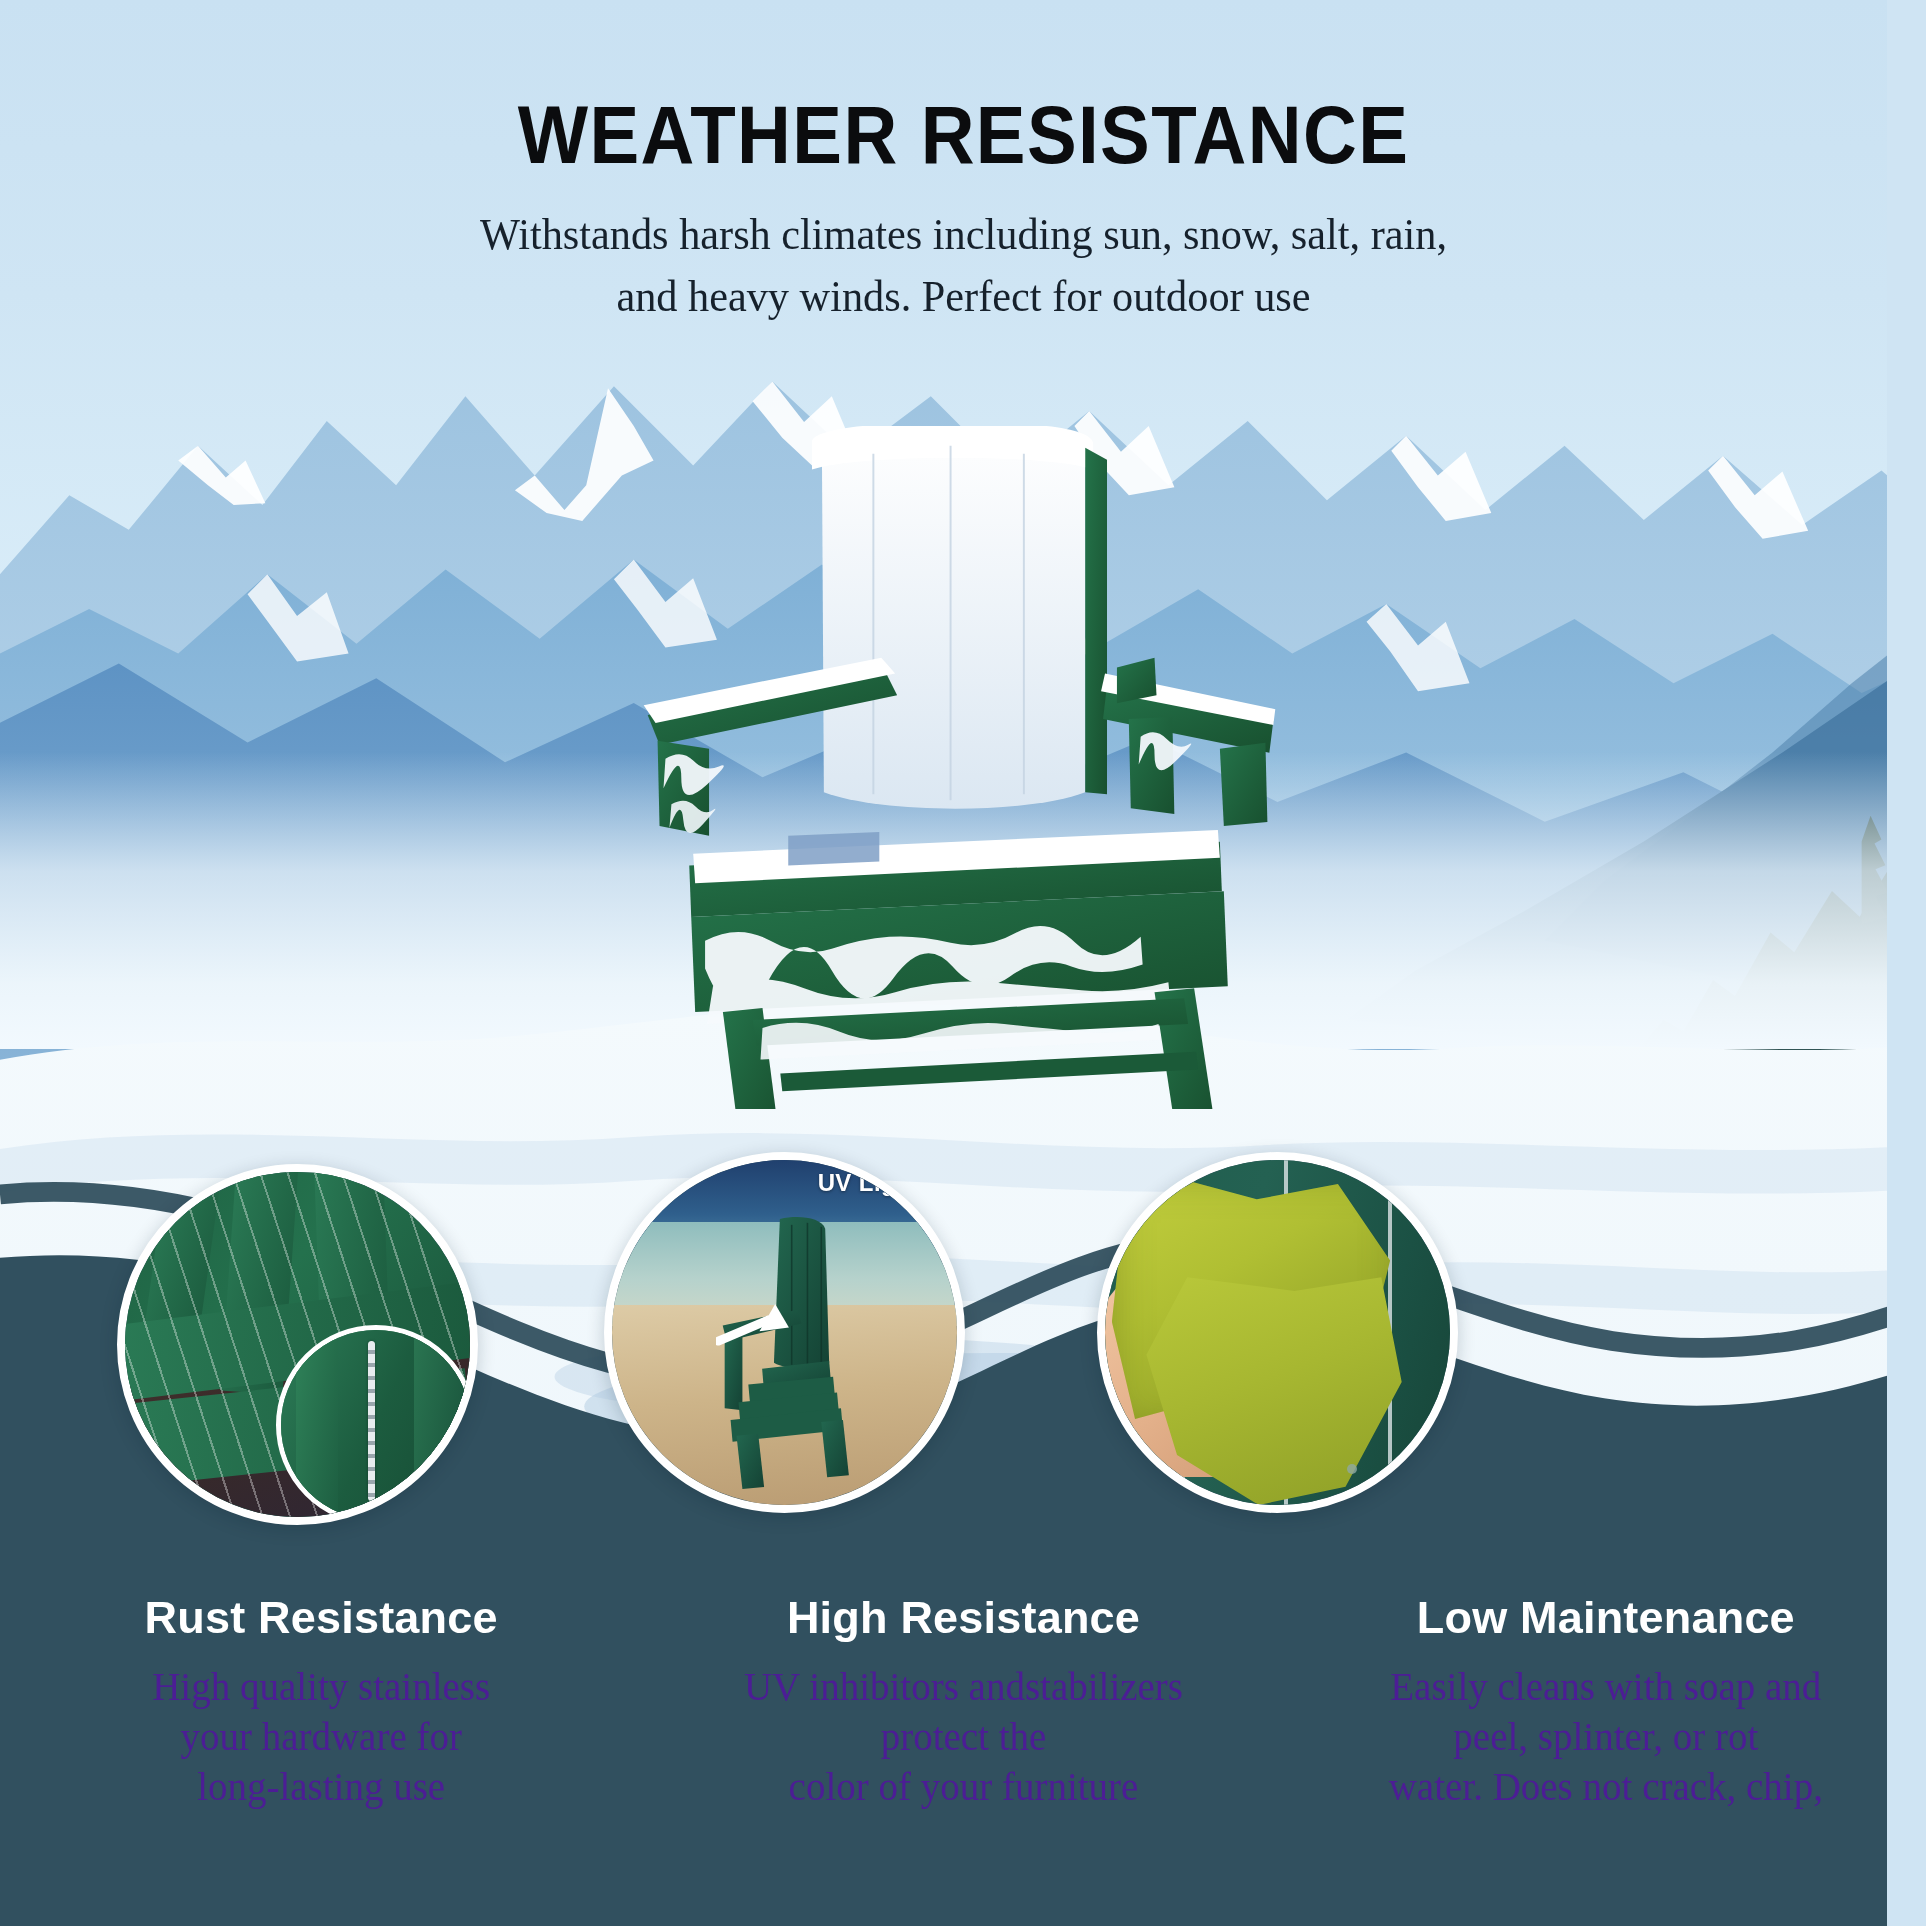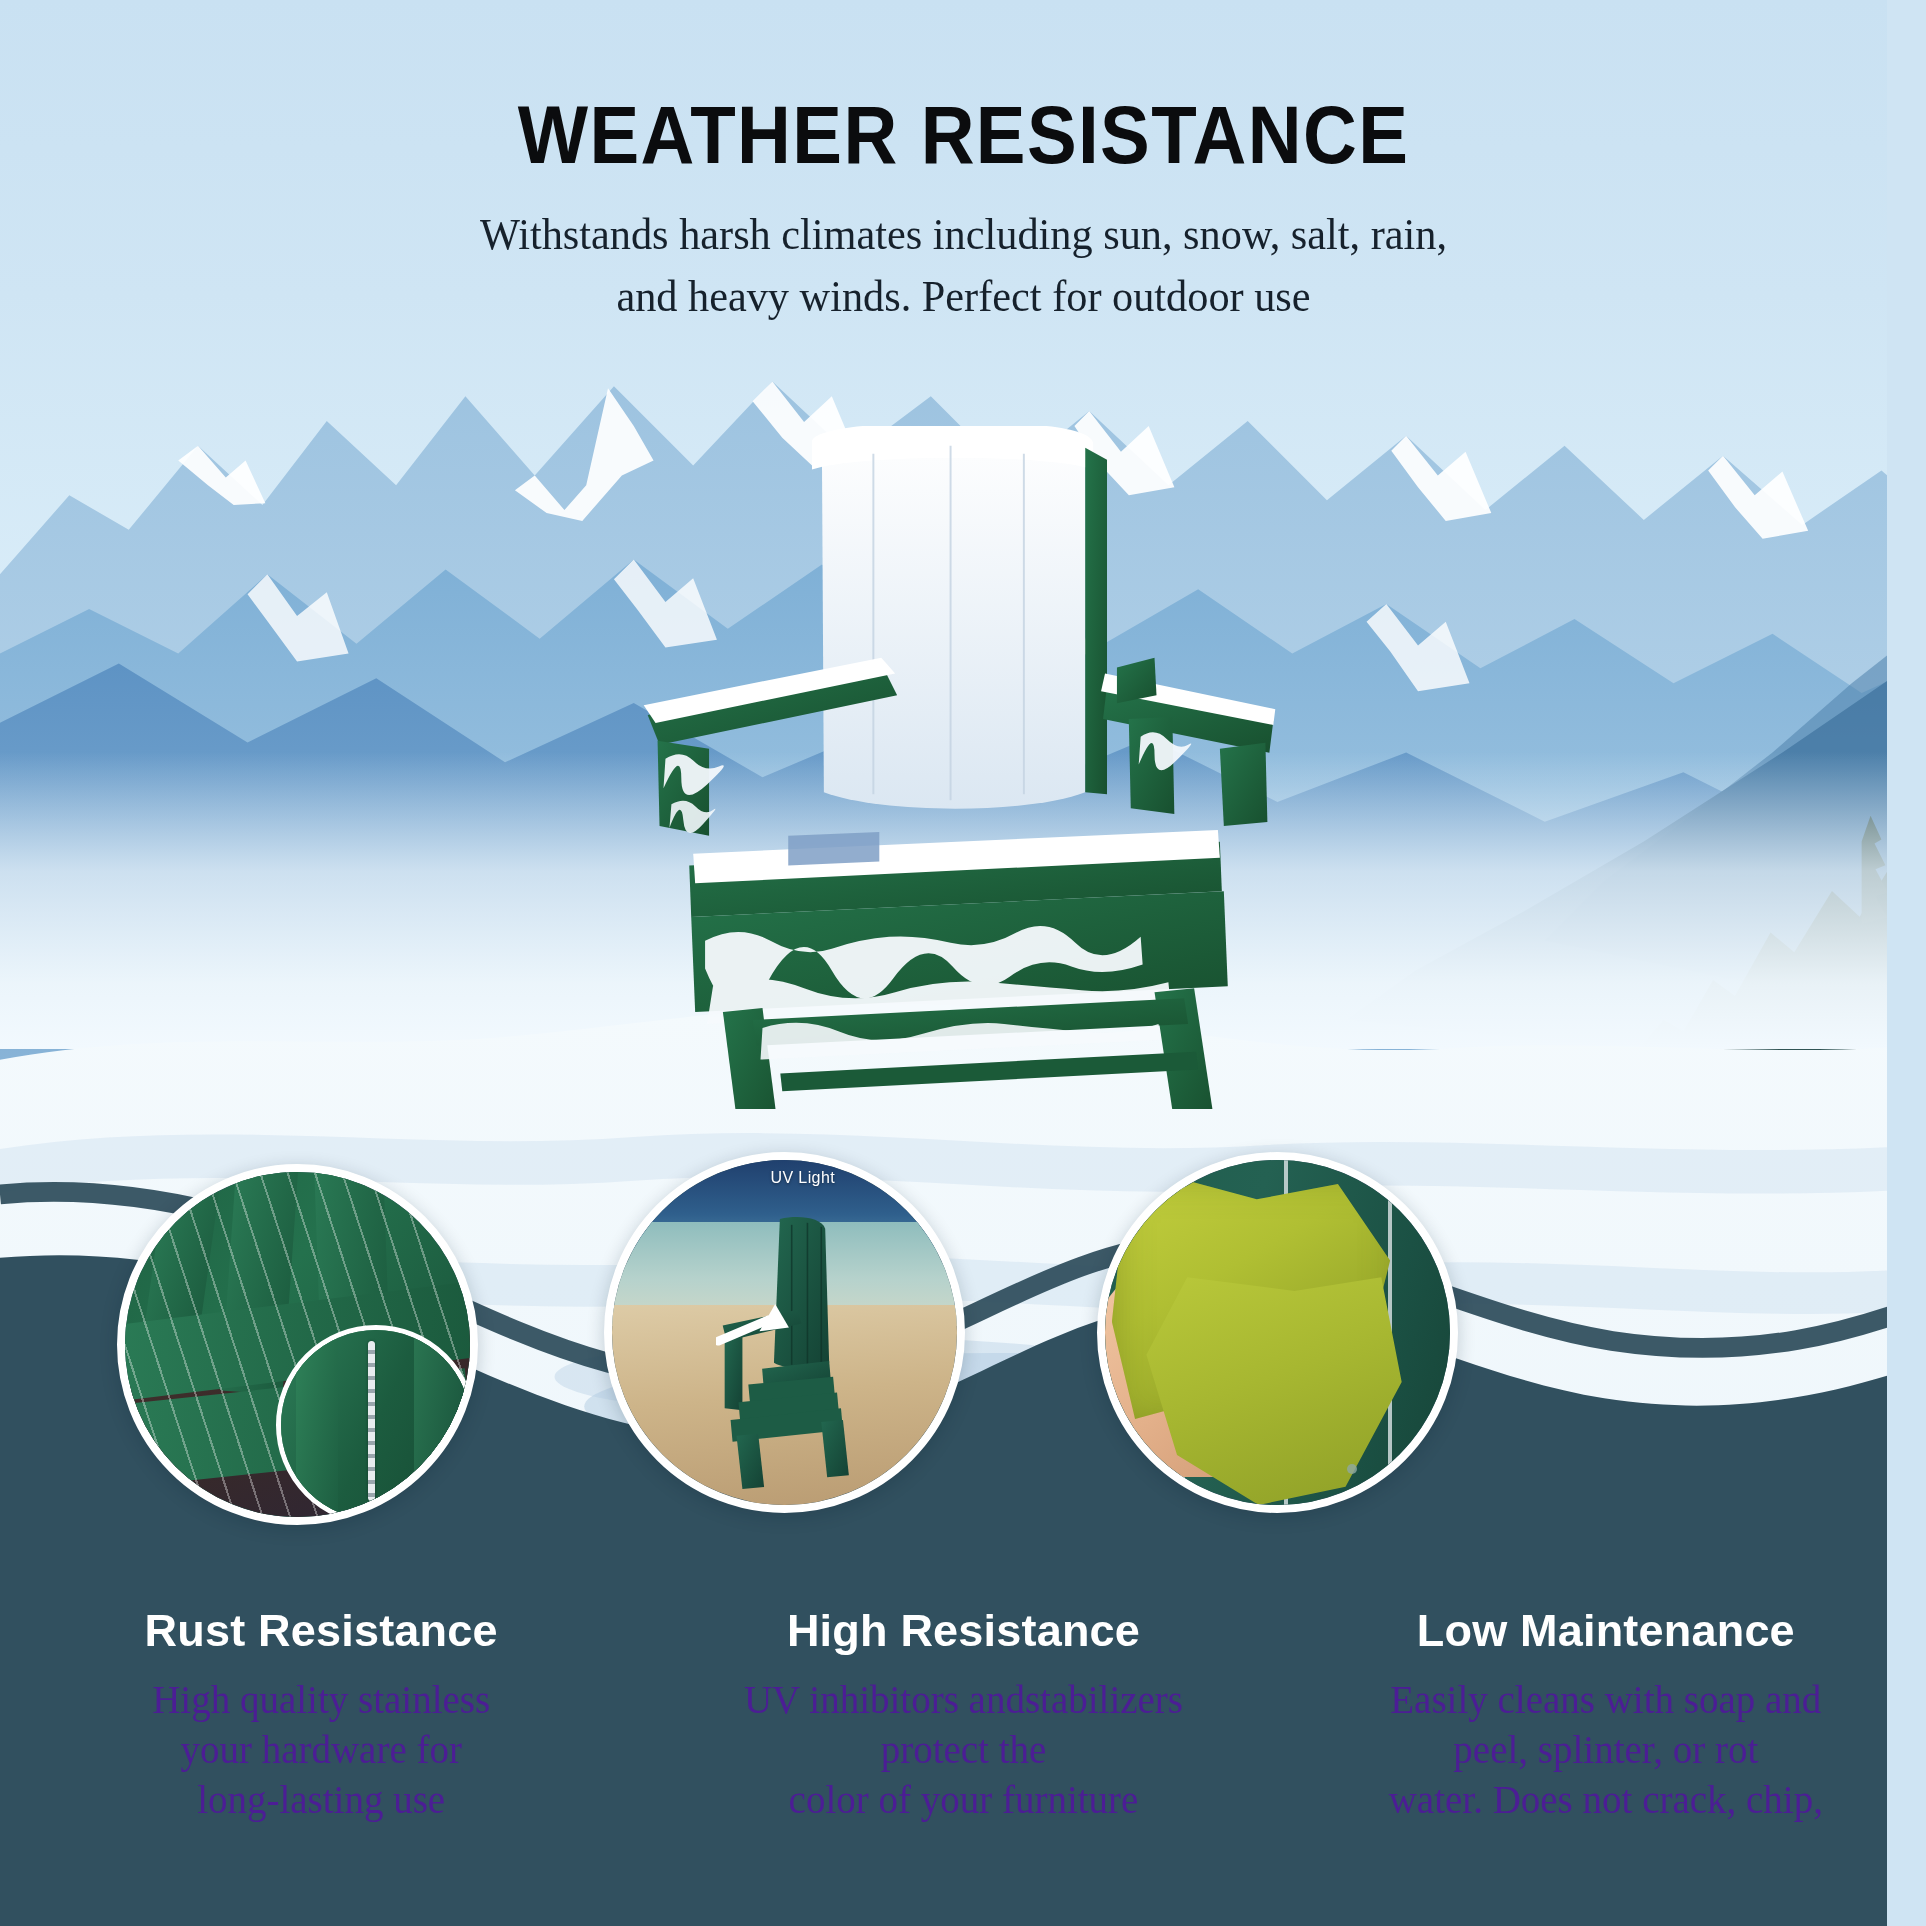--- a/index.html
+++ b/index.html
@@ -88,22 +88,23 @@
   
   .beach-sky{position:absolute;left:0;top:0;width:100%;height:26%;
      background:linear-gradient(180deg,#20406e 0%,#2f5f8c 60%,#4e86a8 100%);}
   .beach-sea{position:absolute;left:0;top:18%;width:100%;height:30%;
      background:linear-gradient(180deg,#8fbdbd 0%,#b6d2cc 55%,#cfd9c8 100%);}
   .beach-sand{position:absolute;left:0;top:42%;width:100%;height:58%;
      background:linear-gradient(175deg,#ddcba6 0%,#cdb489 45%,#b99b72 100%);}
   .beach-chair{position:absolute;left:26%;top:16%;width:52%;height:80%;}
   .uv-label{
     position:absolute;left:50%;top:9px;width:149px;margin-left:-14px;
-    color:#fff;font-weight:400;font-size:16px;letter-spacing:0.4px;
+    color:#fff;font-weight:700;font-size:24px;letter-spacing:0.4px;
     text-shadow:0 1px 3px rgba(0,0,0,.4);
+    text-align:right;
   }
   .uv-arrow{position:absolute;left:30%;top:40%;width:85px;height:51px;}
 
   
   .green-panel{position:absolute;inset:0;background:
      linear-gradient(105deg,#1f5e4e 0%,#246152 38%,#1b5144 75%,#174538 100%);}
   .gline{position:absolute;top:0;width:4px;height:100%;background:rgba(225,232,235,.78);}
   .cloth{position:absolute;left:2%;top:4%;width:84%;height:74%;
      background:linear-gradient(150deg,#c3cf3e 0%,#b0bf33 38%,#97a72a 72%,#879a26 100%);
      clip-path:polygon(4% 16%,24% 2%,50% 10%,78% 4%,96% 34%,88% 70%,62% 96%,34% 88%,8% 96%,0 58%);
@@ -112,21 +113,21 @@
      background:linear-gradient(140deg,#f3c9a6 0%,#e3b08a 55%,#cf9a74 100%);
      border-radius:46% 30% 28% 52% / 60% 46% 40% 50%;}
   .cloth2{position:absolute;left:12%;top:34%;width:74%;height:66%;
      background:linear-gradient(160deg,#b9c83a 0%,#a7b731 45%,#8e9f27 100%);
      clip-path:polygon(16% 0,58% 6%,92% 0,100% 46%,78% 92%,44% 100%,12% 78%,0 34%);}
 
   
   .features{position:absolute;left:0;top:1588px;width:1927px;display:flex;}
   .feature{flex:1;text-align:center;padding:0 34px;box-sizing:border-box;}
   .f-title{
-    margin:17px;font-family:"Liberation Sans", sans-serif;
+    margin:4px;font-family:"Liberation Sans", sans-serif;
     font-weight:700;font-size:45px;color:#ffffff;letter-spacing:0.2px;
   }
   .f-desc{
     margin:18px 0 0;font-family:"Liberation Serif", serif;
     font-size:39px;line-height:1.28;color:#4c1d95;
   }
   .f-desc span{display:block;}
 
   
   .hero-chair{position:absolute;left:614px;top:426px;width:693px;height:683px;}

